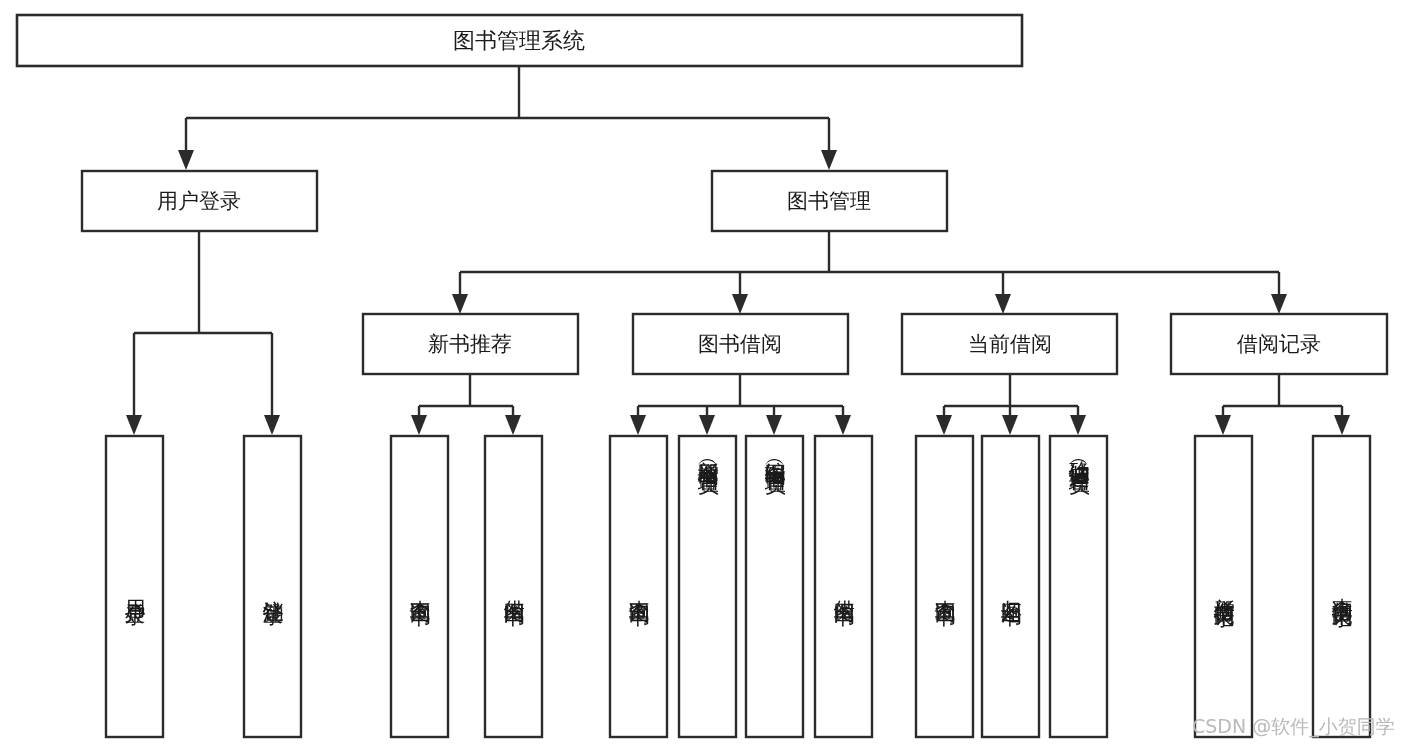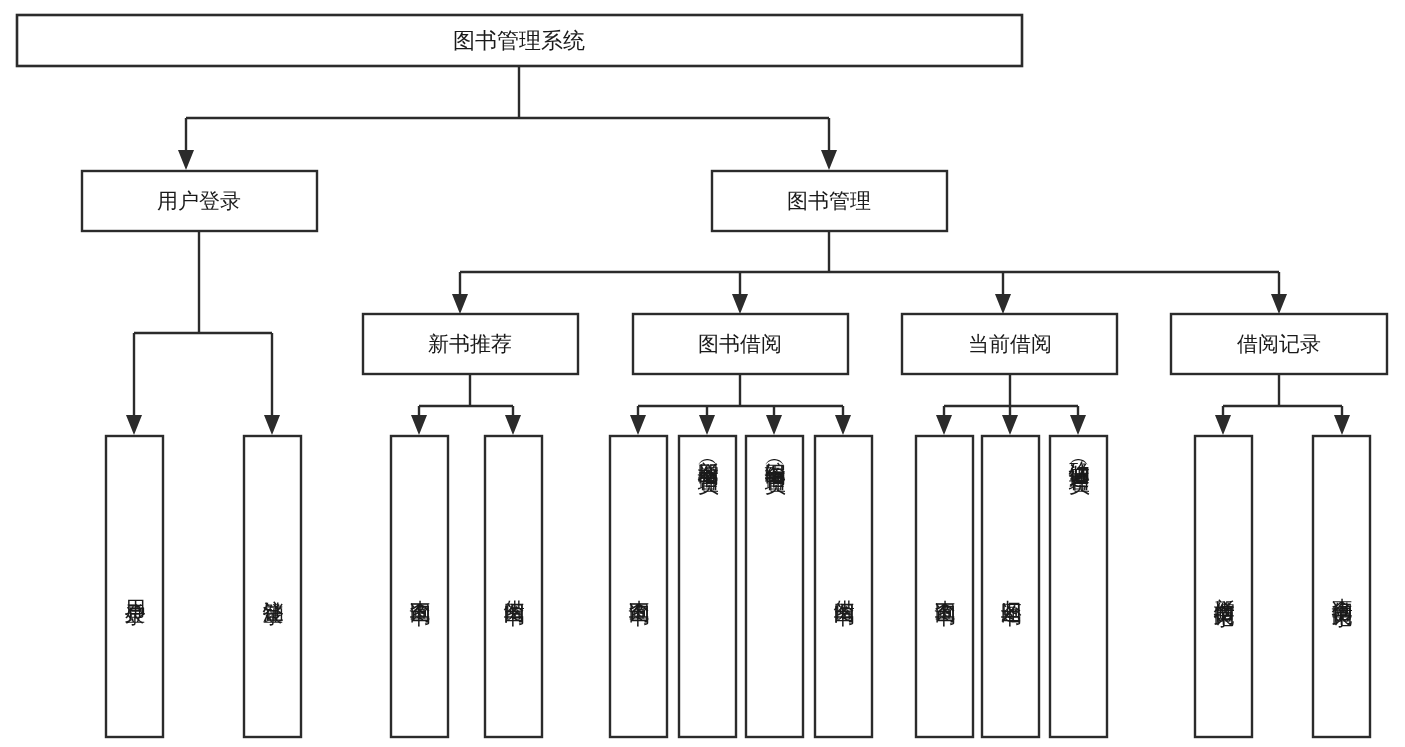--- a/index.html
+++ b/index.html
@@ -272,14 +272,15 @@
     <span class="leaf-label" style="padding-top:8px;">确认归还（管理员）</span>
   </div>
 
   <div class="leaf-label-wrap" style="left:1195px; top:436px; width:57px; height:301px;">
     <span class="leaf-label">新增借阅记录</span>
   </div>
   <div class="leaf-label-wrap" style="left:1313px; top:436px; width:57px; height:301px;">
     <span class="leaf-label">查询借阅记录</span>
   </div>
 
+  <div class="watermark" style="left:1192px; top:714px;">CSDN @软件_小贺同学</div>
 
 </div>
 
 </body></html>

